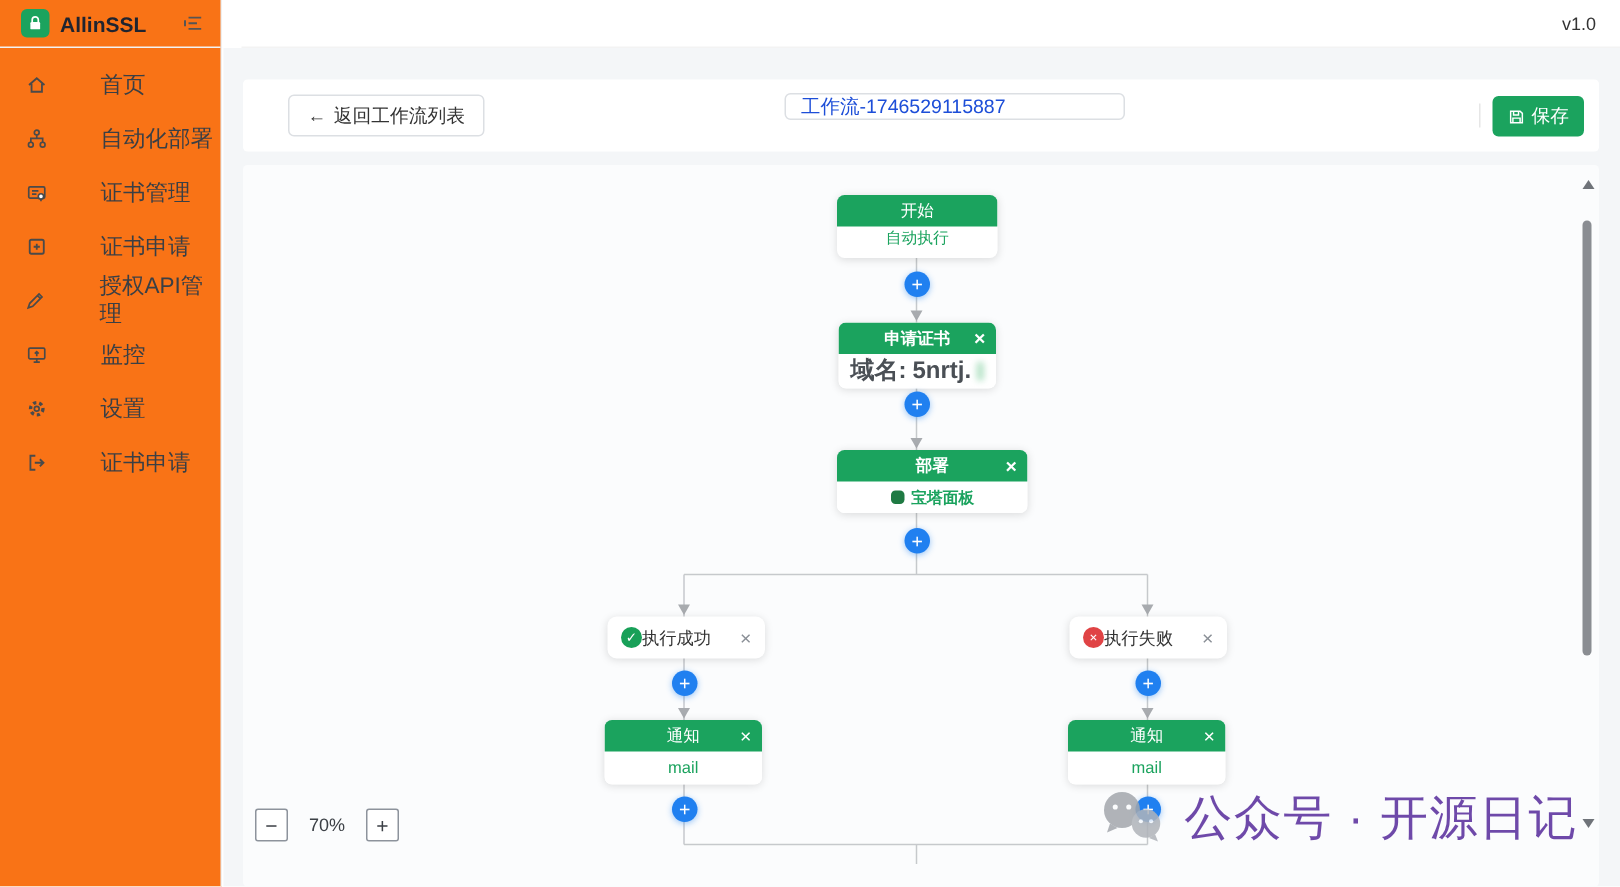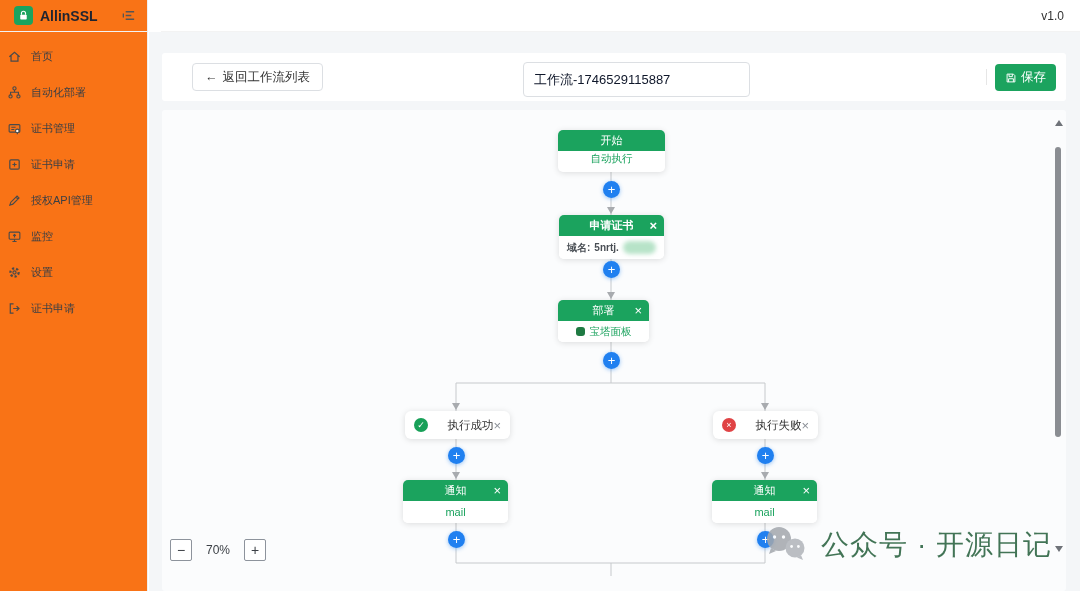--- a/index.html
+++ b/index.html
@@ -18,22 +18,22 @@
     border-bottom:1px solid #f3f3f3;
   }
   .logo-badge {
     width:19px; height:19px; border-radius:4px; background:#1ba35e;
     display:flex; align-items:center; justify-content:center; flex:0 0 auto;
   }
   .logo-name { font-size:14px; font-weight:bold; color:#1f2430; margin-left:7px; flex:1; }
   .collapse-btn { width:18px; height:18px; display:flex; align-items:center; justify-content:center; cursor:pointer; }
   .menu { padding-top:6px; }
   .menu-item {
-    height:36px; display:flex; align-items:center; padding-left:6px;
-    font-size:11px; color:#3a3f45; cursor:pointer;
+    height:36px; display:flex; align-items:center; padding-left:16px;
+    font-size:15px; color:#3a3f45; cursor:pointer;gap:26px;
   }
   .menu-item .mi-icon { width:16px; height:16px; margin-right:9px; display:flex; align-items:center; justify-content:center; }
   
   .topbar {
     position:absolute; left:161px; top:0; right:0; height:32px; background:#fff;
     border-bottom:1px solid #f3f3f3; display:flex; align-items:center; justify-content:flex-end;
     padding-right:16px; z-index:9;
   }
   .version { font-size:12px; color:#333; }
   
@@ -44,23 +44,23 @@
   .toolbar-card {
     position:absolute; left:13px; top:21px; width:904px; height:48px;
     background:#fff; border-radius:3px;
   }
   .back-btn {
     position:absolute; left:30px; top:10px; height:28px; padding:0 12px;
     background:#fff; border:1px solid #dcdfe3; border-radius:4px;
     display:flex; align-items:center; font-size:12.5px; color:#333; cursor:pointer; gap:5px;
   }
   .wf-name-input {
-    position:absolute; left:361px; top:9px; width:227px; height:35px;
+    position:absolute; left:361px; top:9px; width:227px; height:18px;
     border:1px solid #dcdfe3; border-radius:4px; padding:0 10px;
-    font-size:13px; color:#0f172a; outline:none; font-family:inherit; background:#fff;
+    font-size:13px; color:#1d4ed8; outline:none; font-family:inherit; background:#fff;
   }
   .tb-divider { position:absolute; left:824px; top:16px; width:1px; height:16px; background:#e6e6e6; }
   .save-btn {
     position:absolute; left:833px; top:11px; height:27px; padding:0 10px;
     background:#1ba35e; border:none; border-radius:4px; color:#fff; font-size:12.5px;
     display:flex; align-items:center; gap:4px; cursor:pointer; font-family:inherit;
   }
   
   .canvas {
     position:absolute; left:13px; top:78px; width:904px; height:481px;
@@ -78,37 +78,37 @@
   .wf-close {
     position:absolute; right:7px; top:0; height:21px; display:flex; align-items:center;
     color:#fff; font-size:13px; cursor:pointer; line-height:1;
   }
   .wf-body {
     display:flex; align-items:center; justify-content:center;
     font-size:10.5px; background:#fff;
   }
   .green-text { color:#1ba35e; }
   .domain-row { display:flex; align-items:center; padding:0 8px; width:100%; gap:4px; }
-  .domain-label { color:#4a4f55; font-size:10px; white-space:nowrap; }
+  .domain-label { color:#4a4f55; font-size:16px; white-space:nowrap; }
   .blur-blob {
     height:13px; flex:1; border-radius:7px; background:#b7e3c8; filter:blur(2px);
   }
   .provider-dot { width:9px; height:9px; border-radius:3px; background:#1f7a43; margin-right:5px; }
   .cond-node {
     position:absolute; height:28px; background:#fff; border-radius:6px; z-index:2;
     box-shadow:0 1px 6px rgba(0,0,0,.13); display:flex; align-items:center;
     padding:0 9px; cursor:pointer;
   }
   .cond-icon {
     width:14px; height:14px; border-radius:50%; color:#fff; font-size:9px;
     display:flex; align-items:center; justify-content:center; flex:0 0 auto;
   }
   .cond-icon.ok { background:#18a058; }
   .cond-icon.bad { background:#e04345; }
-  .cond-label { flex:1; text-align:right; font-size:11.5px; color:#333; }
+  .cond-label { flex:1; text-align:left; font-size:11.5px; color:#333; }
   .cond-close { color:#8a8f96; font-size:13px; cursor:pointer; line-height:1; }
   .add-btn {
     position:absolute; width:17px; height:17px; border-radius:50%;
     background:#2080f0; color:#fff; font-size:13px; z-index:2;
     display:flex; align-items:center; justify-content:center; cursor:pointer;
     box-shadow:0 1px 4px rgba(32,128,240,.45); line-height:1;
   }
   
   .zoom-ctrl { position:absolute; left:8px; top:429px; display:flex; align-items:center; z-index:3; }
   .zoom-btn {
@@ -116,21 +116,21 @@
     display:flex; align-items:center; justify-content:center; font-size:14px; color:#3c4046;
     cursor:pointer;
   }
   .zoom-level { width:52px; text-align:center; font-size:12px; color:#3c4046; }
   
   .watermark {
     position:absolute; right:14px; top:414px; display:flex; align-items:center; gap:10px;
     z-index:3; pointer-events:none;
   }
   .watermark-text {
-    font-size:28px; color:#14532d; opacity:.8; letter-spacing:1px; white-space:nowrap;
+    font-size:32px; color:#4c1d95; opacity:.8; letter-spacing:1px; white-space:nowrap;
   }
   
   .scrollbar { position:absolute; right:1px; top:0; width:13px; height:481px; z-index:4; }
   .sb-arrow-up, .sb-arrow-down { position:absolute; left:3px; width:0; height:0;
     border-left:4px solid transparent; border-right:4px solid transparent; cursor:pointer; }
   .sb-arrow-up { top:10px; border-bottom:6px solid #6f7379; }
   .sb-arrow-down { top:436px; border-top:6px solid #6f7379; }
   .sb-thumb { position:absolute; left:3px; top:37px; width:6px; height:290px;
     background:#8a8d92; border-radius:3px; cursor:pointer; }
 </style>
@@ -293,21 +293,21 @@
           <span class="domain-label">5nrtj.</span>
           <span class="blur-blob"></span>
         </div>
       </div>
     </div>
 
     <div class="add-btn" style="left:441px; top:151px;">
         <span>+</span>
       </div>
 
-    <div class="wf-node" style="left:396px; top:190px; width:91px; height:42px;">
+    <div class="wf-node" style="left:396px; top:190px; width:127px; height:42px;font-weight:bold;">
       <div class="wf-head">
         <span>部署</span>
         <span class="wf-close">×</span>
       </div>
       <div class="wf-body" style="height:21px;">
         <span class="provider-dot"></span>
         <span class="green-text">宝塔面板</span>
       </div>
     </div>
 

